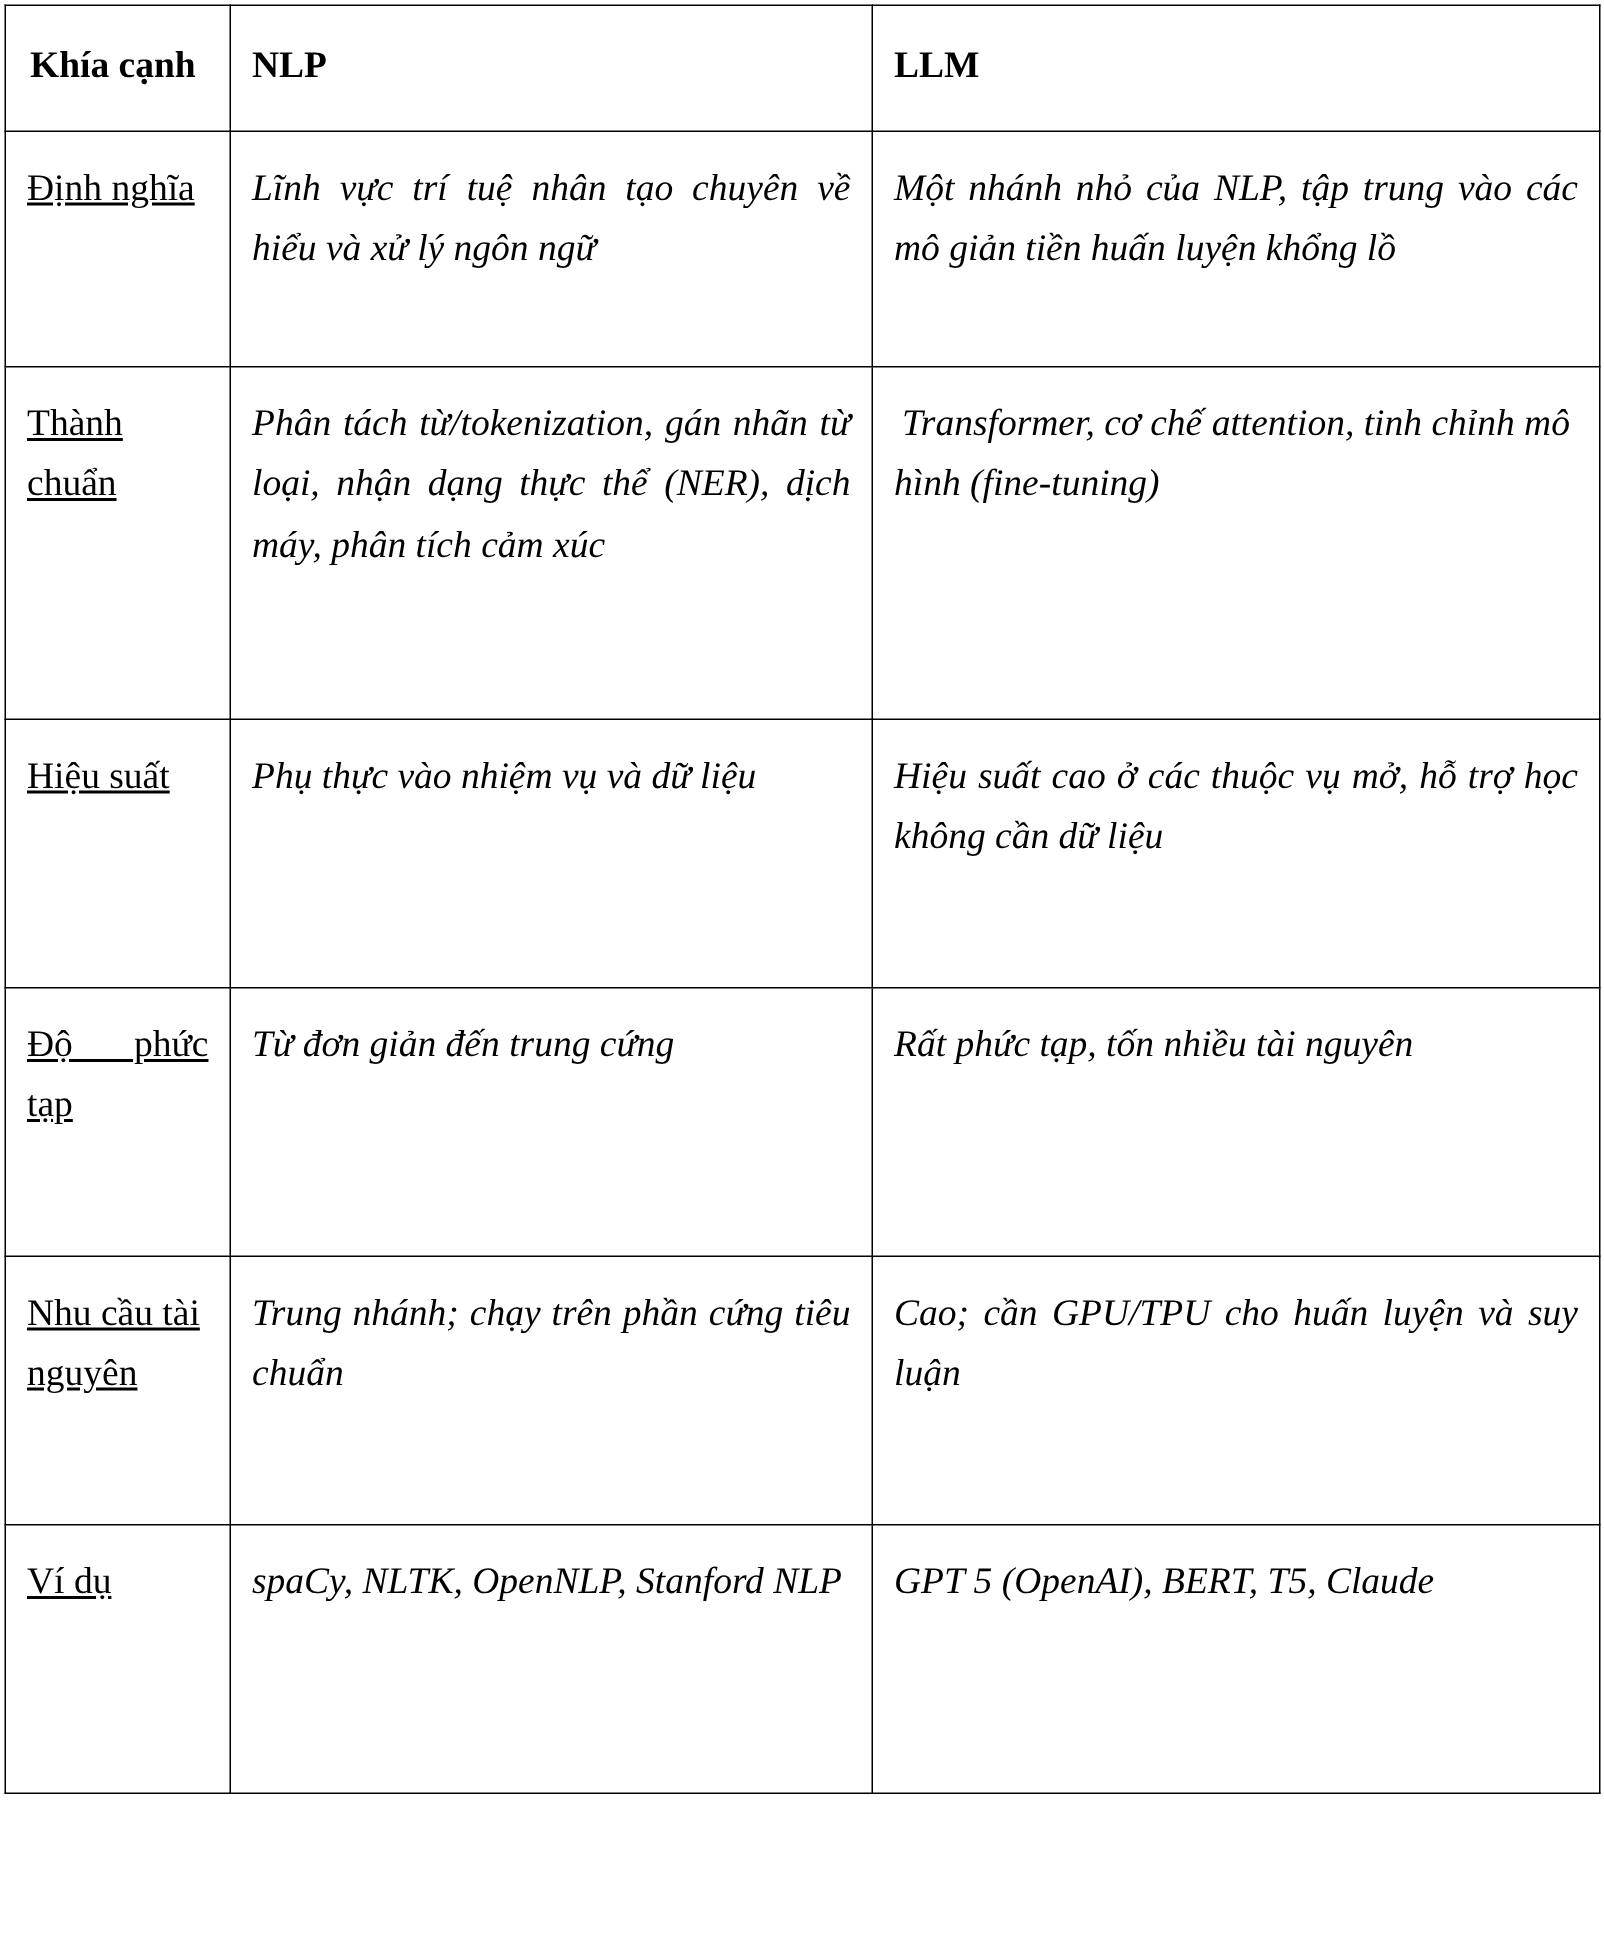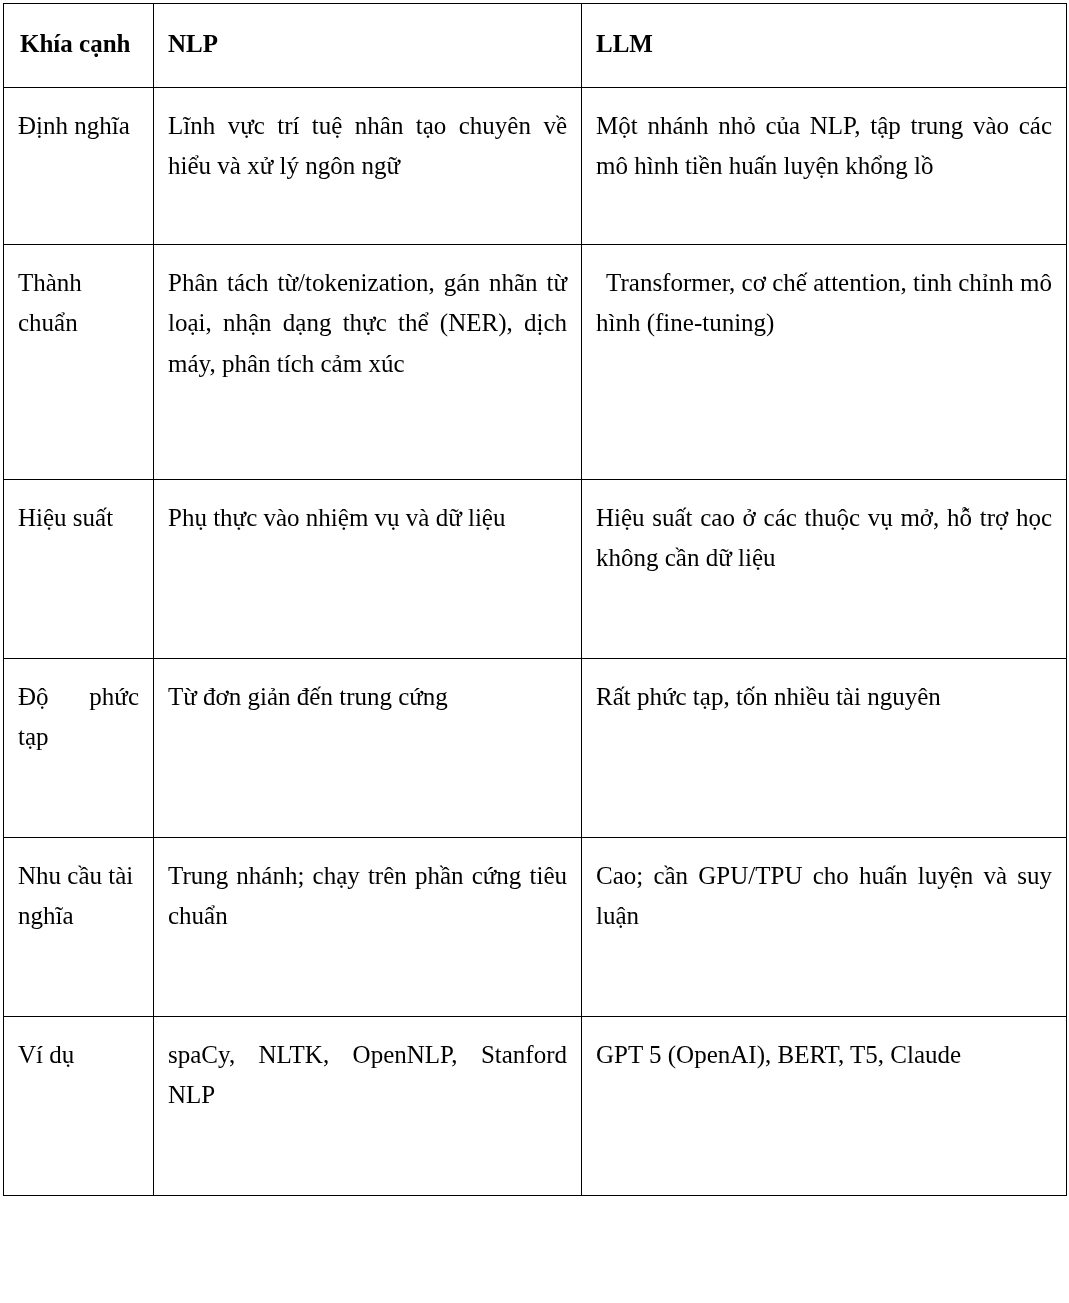--- a/index.html
+++ b/index.html
@@ -50,31 +50,33 @@
   }
   thead th.head-center {
     text-align: left;
   }
   td.aspect {
     text-align: justify;
     text-align-last: justify;
     padding-left: 16px;
     padding-right: 16px;
     hyphens: none;
+    text-decoration: underline;
   }
   td.aspect.no-justify {
     text-align: left;
     text-align-last: left;
   }
   td.body-cell {
     text-align: justify;
     text-align-last: left;
+    font-style: italic;
   }
   td.body-cell.plain {
-    text-align: right;
+    text-align: center;
     text-align-last: left;
   }
   tr.r-def td   { height: 118px; }
   tr.r-tech td  { height: 140px; }
   tr.r-comp td  { height: 196px; }
   tr.r-perf td  { height: 140px; }
   tr.r-cplx td  { height: 140px; }
   tr.r-res td   { height: 140px; }
   tr.r-ex td    { height: 140px; }
 </style>
@@ -92,39 +94,39 @@
       <tr>
         <th class="head-aspect">Khía cạnh</th>
         <th class="head-center">NLP</th>
         <th class="head-center">LLM</th>
       </tr>
     </thead>
     <tbody>
       <tr class="r-def">
         <td class="aspect no-justify">Định nghĩa</td>
         <td class="body-cell">Lĩnh vực trí tuệ nhân tạo chuyên về hiểu và xử lý ngôn ngữ</td>
-        <td class="body-cell">Một nhánh nhỏ của NLP, tập trung vào các mô hình tiền huấn luyện khổng lồ</td>
+        <td class="body-cell">Một nhánh nhỏ của NLP, tập trung vào các mô giản tiền huấn luyện khổng lồ</td>
       </tr>
       <tr class="r-comp">
         <td class="aspect no-justify">Thành chuẩn</td>
         <td class="body-cell">Phân tách từ/tokenization, gán nhãn từ loại, nhận dạng thực thể (NER), dịch máy, phân tích cảm xúc</td>
         <td class="body-cell plain">Transformer, cơ chế attention, tinh chỉnh mô hình (fine-tuning)</td>
       </tr>
       <tr class="r-perf">
         <td class="aspect no-justify">Hiệu suất</td>
         <td class="body-cell plain">Phụ thực vào nhiệm vụ và dữ liệu</td>
         <td class="body-cell">Hiệu suất cao ở các thuộc vụ mở, hỗ trợ học không cần dữ liệu</td>
       </tr>
       <tr class="r-cplx">
         <td class="aspect">Độ phức tạp</td>
         <td class="body-cell plain">Từ đơn giản đến trung cứng</td>
         <td class="body-cell plain">Rất phức tạp, tốn nhiều tài nguyên</td>
       </tr>
       <tr class="r-res">
-        <td class="aspect no-justify">Nhu cầu tài nghĩa</td>
+        <td class="aspect no-justify">Nhu cầu tài nguyên</td>
         <td class="body-cell">Trung nhánh; chạy trên phần cứng tiêu chuẩn</td>
         <td class="body-cell">Cao; cần GPU/TPU cho huấn luyện và suy luận</td>
       </tr>
       <tr class="r-ex">
         <td class="aspect no-justify">Ví dụ</td>
         <td class="body-cell">spaCy, NLTK, OpenNLP, Stanford NLP</td>
         <td class="body-cell plain">GPT 5 (OpenAI), BERT, T5, Claude</td>
       </tr>
     </tbody>
   </table>

